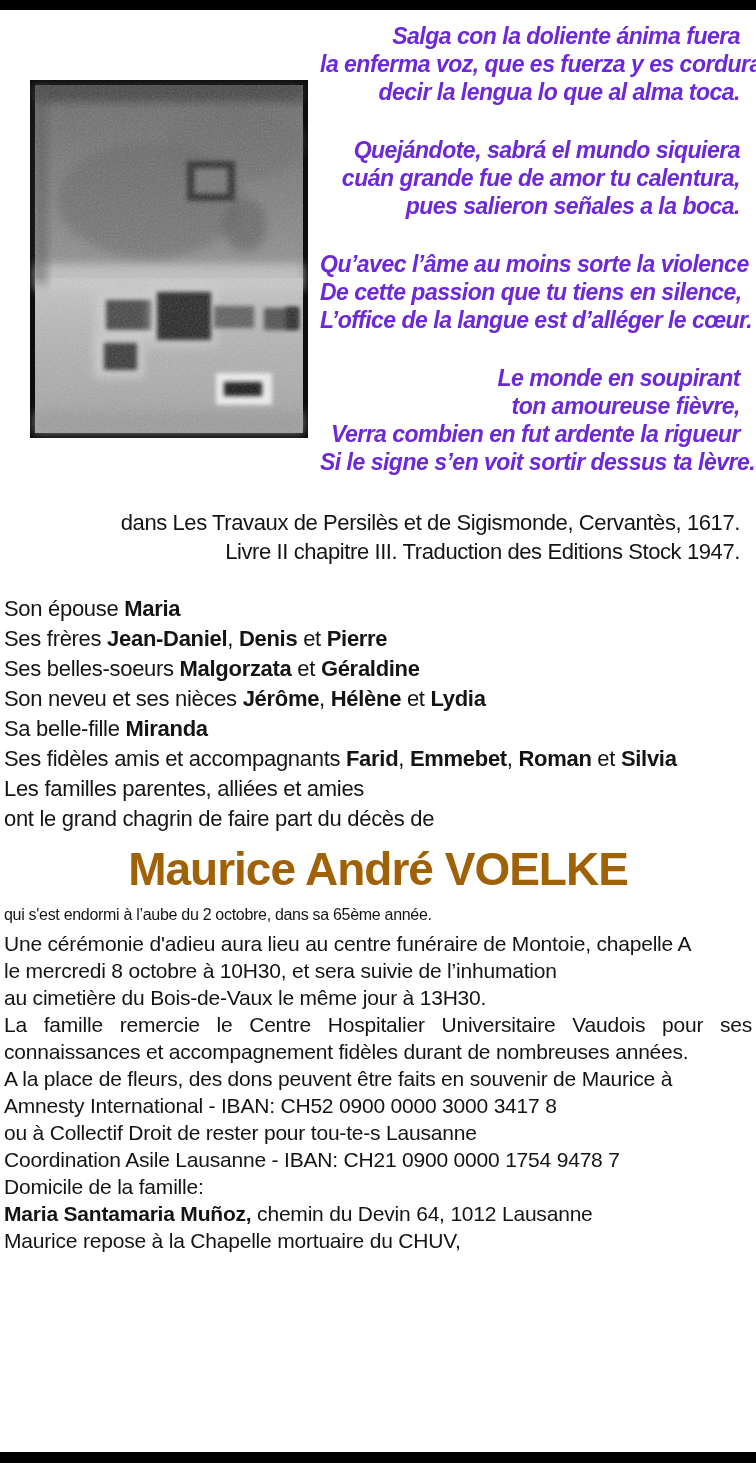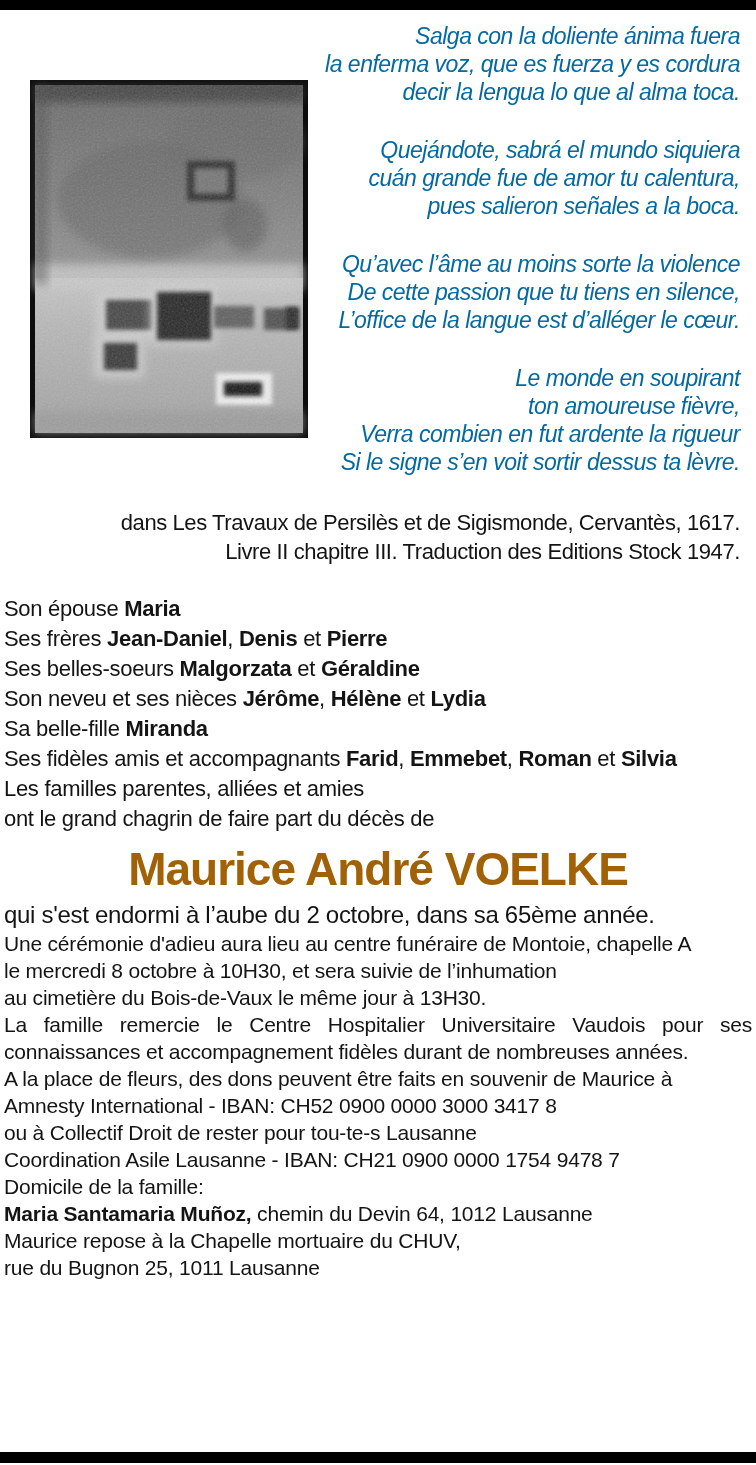--- a/index.html
+++ b/index.html
@@ -10,41 +10,41 @@
     -webkit-font-smoothing:antialiased;
   }
   .bar{position:absolute;left:0;width:756px;background:#000}
   #bar-top{top:0;height:10px}
   #bar-bottom{top:1452px;height:11px}
 
   #artwork{position:absolute;left:30px;top:80px;width:278px;height:358px}
 
   #poem{
     position:absolute;top:22px;right:16px;left:320px;
-    text-align:right;font-style:italic;font-weight:normal;
-    font-size:23px;line-height:28px;letter-spacing:-0.5px;color:#0369a1;
+    text-align:right;font-style:italic;font-weight:bold;
+    font-size:23px;line-height:28px;letter-spacing:-0.5px;color:#6d28d9;
   }
   .stanza{margin-bottom:30px}
   .poem-line{white-space:nowrap}
 
   #attribution{
     position:absolute;top:508px;right:16px;left:80px;
     text-align:right;font-size:22px;line-height:29px;letter-spacing:-0.4px;
   }
   .attr-line{white-space:nowrap}
 
   #main{position:absolute;top:594px;left:4px;width:748px}
   .family-line{font-size:22px;line-height:30px;letter-spacing:-0.3px;white-space:nowrap}
   .b{font-weight:bold}
 
   #deceased-name{
     font-size:46px;font-weight:bold;text-align:center;
     line-height:62px;margin-top:4px;letter-spacing:-1px;color:#a16207;
   }
-  #intro{font-size:24px;line-height:30px;letter-spacing:-0.3px}
+  #intro{font-size:16px;line-height:30px;letter-spacing:-0.3px}
 
   .para{}
   .para .line{font-size:21px;line-height:27px;letter-spacing:-0.2px;white-space:nowrap}
   .para[data-para="thanks"] .line:first-child{
     white-space:normal;text-align:justify;text-align-last:justify;
   }
 </style>
 </head>
 <body>
 
@@ -163,18 +163,17 @@
         <div class="line"><span>Amnesty International - IBAN: CH52 0900 0000 3000 3417 8</span></div>
         <div class="line"><span>ou à Collectif Droit de rester pour tou-te-s Lausanne</span></div>
         <div class="line"><span>Coordination Asile Lausanne - IBAN: CH21 0900 0000 1754 9478 7</span></div>
       </div>
       <div class="para" data-para="domicile">
         <div class="line"><span>Domicile de la famille:</span></div>
         <div class="line"><span class="b">Maria Santamaria Muñoz,</span><span> chemin du Devin 64, 1012 Lausanne</span></div>
       </div>
       <div class="para" data-para="repose">
         <div class="line"><span>Maurice repose à la Chapelle mortuaire du CHUV,</span></div>
-        <div class="line"><span>rue du Bugnon 25, 1011 Lausanne</span></div>
       </div>
     </div>
 </div>
 
 <div class="bar" id="bar-bottom"></div>
 
 </body></html>

